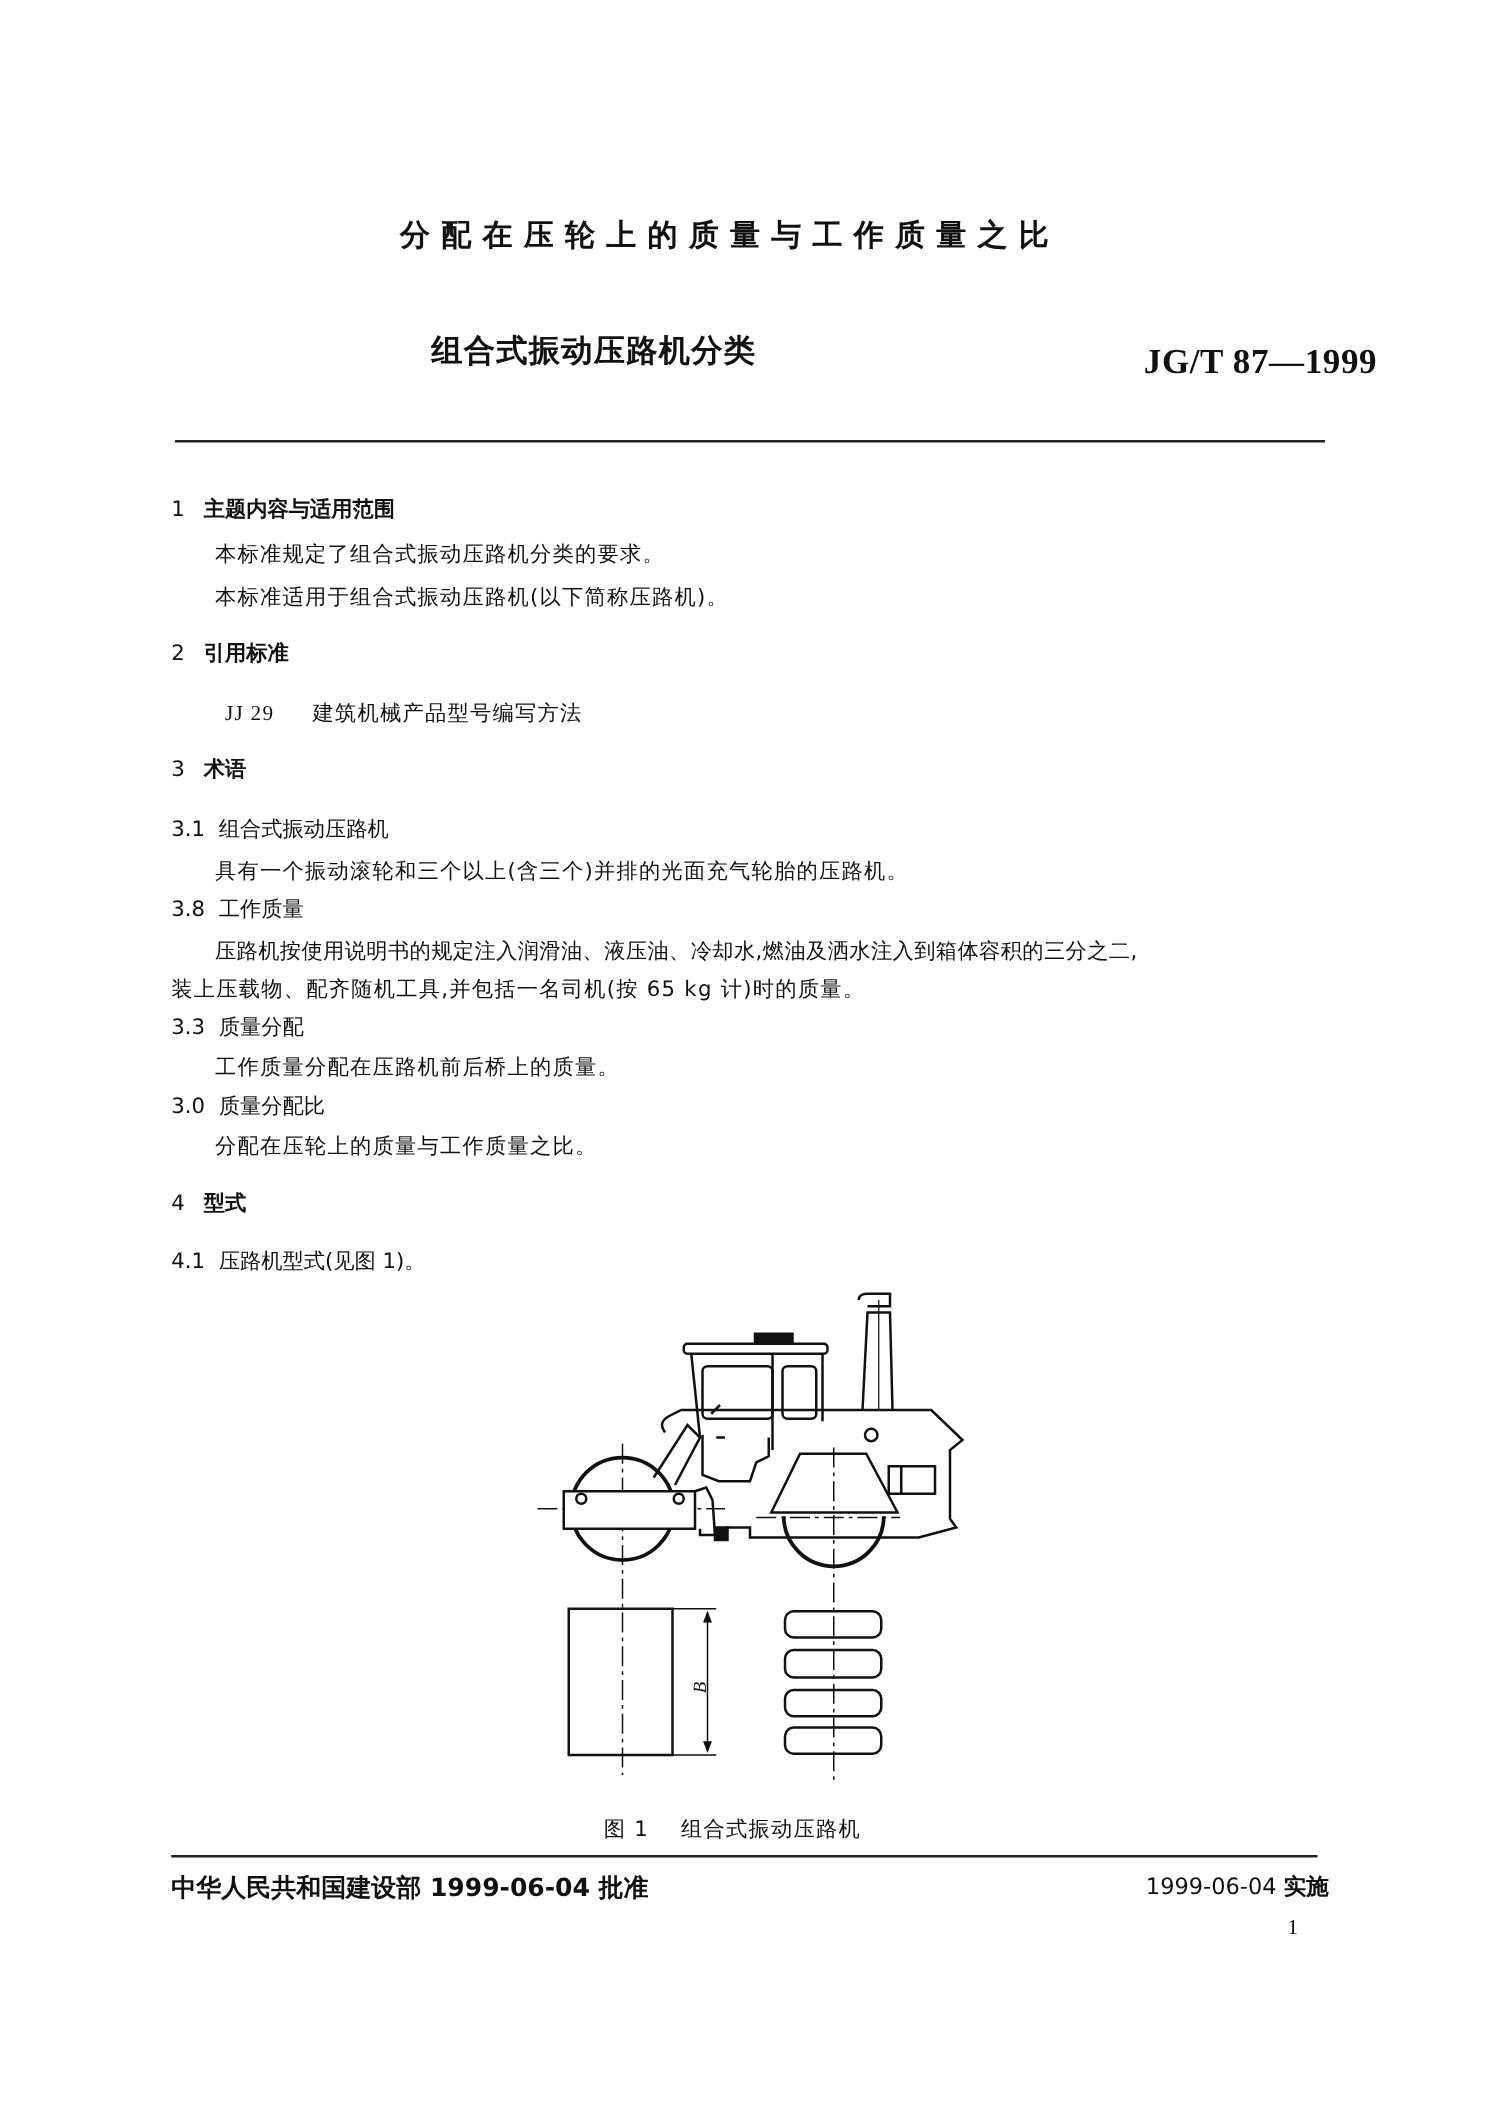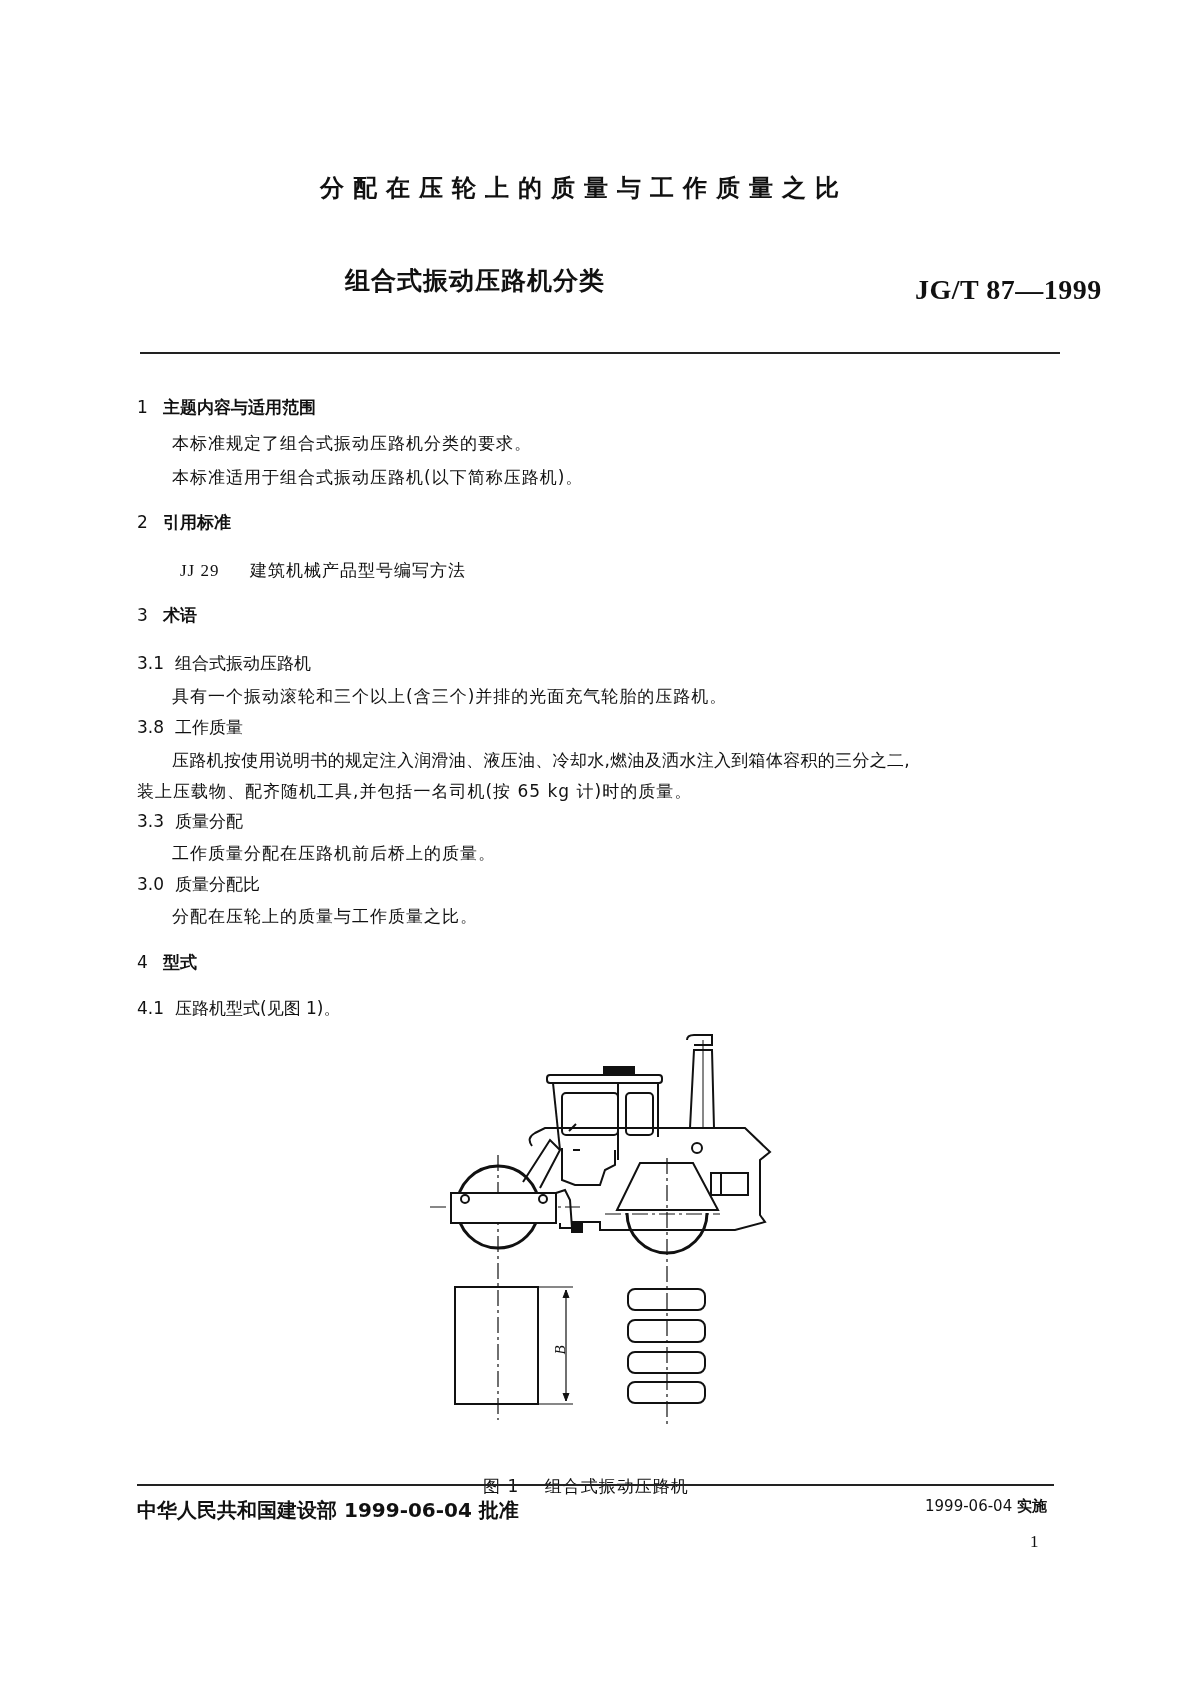--- a/index.html
+++ b/index.html
@@ -9,23 +9,23 @@
   .hdr-org { left:320px; top:172px; font-size:24px; font-weight:bold; letter-spacing:9px; }
   .std-no { left:915px; top:238px; font-size:28px; font-family:"Liberation Serif", serif; font-weight:bold; letter-spacing:0.5px;margin-top:36px; }
   .doc-title { left:345px; top:264px; font-size:25px; font-weight:bold; letter-spacing:1px; }
   .rule { position:absolute; left:140px; width:920px; height:0; border-top:2px solid #222; }
   .h1 { font-size:17px; font-weight:bold; }
   .h1 .num { display:inline-block; width:26px; font-weight:normal; }
   .h2 { font-size:17px; }
   .h2 .num { display:inline-block; width:38px; }
   .p { font-size:17px; letter-spacing:1px; }
   .fig { position:absolute; left:400px; top:1030px; width:400px; height:420px; }
-  .caption { left:483px; top:1452px; font-size:17px; letter-spacing:1px;margin-top:23px; }
+  .caption { left:483px; top:1452px; font-size:17px; letter-spacing:1px; }
   .foot-l { left:137px; top:1497px; font-size:20px; font-weight:bold; }
-  .foot-r { right:144px; top:1497px; font-size:15px; }
+  .foot-r { right:128px; top:1497px; font-size:18px; }
   .foot-r .b { font-weight:bold; }
   .pageno { left:1030px; top:1532px; font-size:17px; font-family:"Liberation Serif", serif; }
 </style>
 </head>
 <body>
 
 <div>
 
   <div class="abs hdr-org">分配在压轮上的质量与工作质量之比</div>
   <div class="abs std-no">JG/T 87—1999</div>

